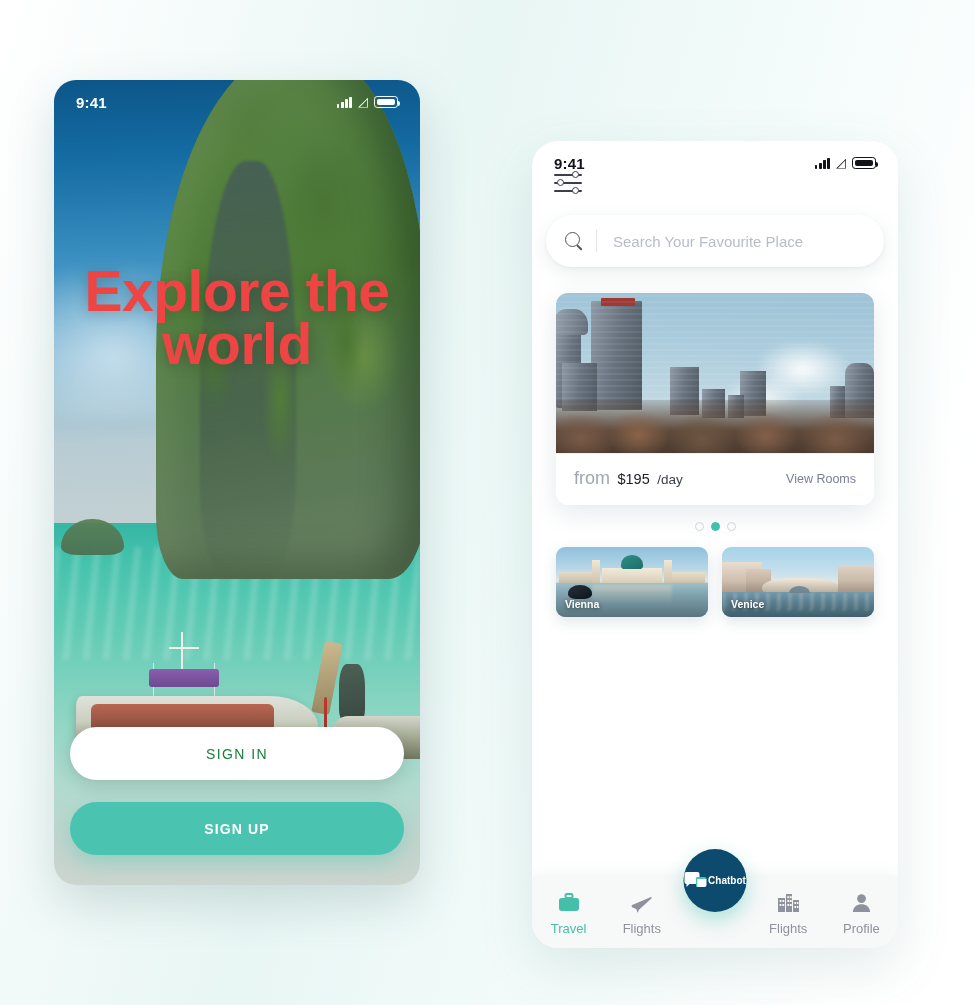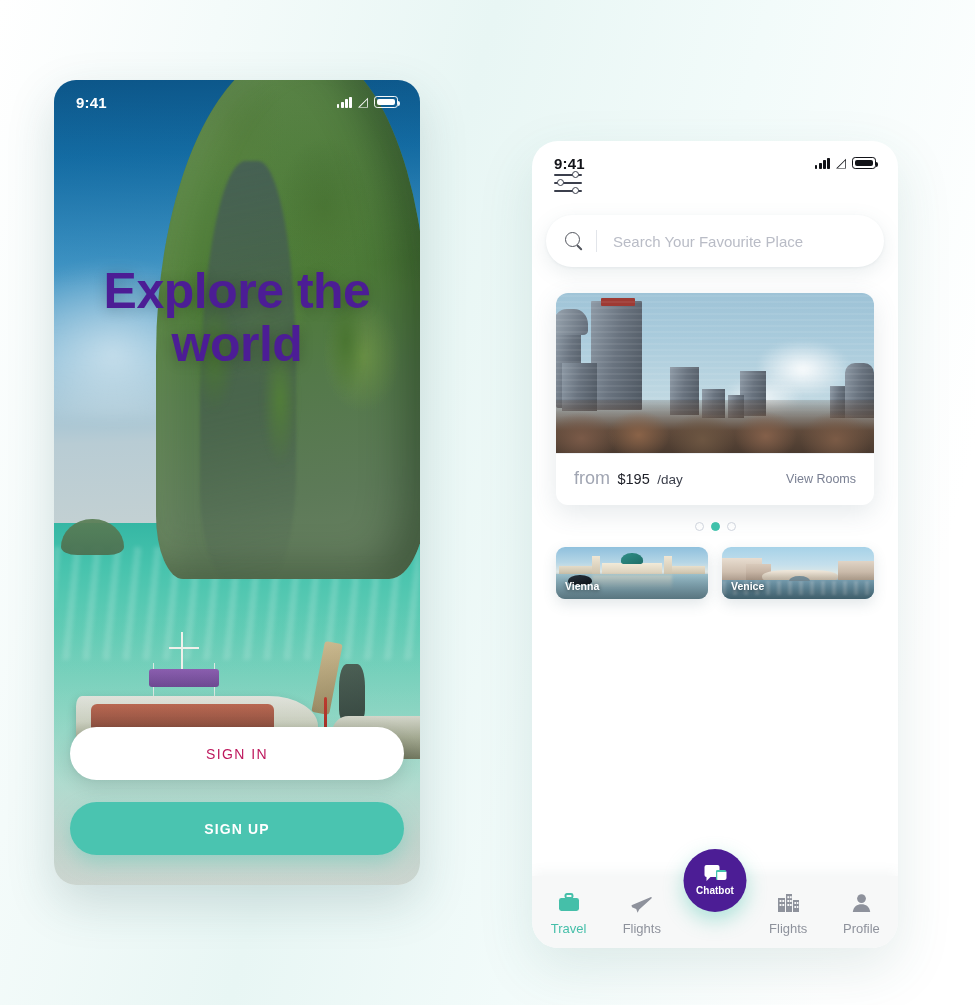--- a/index.html
+++ b/index.html
@@ -180,42 +180,42 @@
   .sb-dark .battery::after { background: #121318; }
   .sb-dark .battery-fill { background: #121318; }
   .sb-dark .wifi-glyph { color: #121318; }
 
   .wifi-glyph { font-size: 13px; line-height: 1; margin-bottom: 1px; }
 
   
   .hero-title {
     position: absolute; left: 0; right: 0; top: 185px;
     text-align: center;
-    color: #4c1d95;
-    font-size: 50px;
+    color: #ef4444;
+    font-size: 57px;
     line-height: 53px;
     font-weight: 700;
     letter-spacing: -0.5px;
     padding: 0 26px;
     text-shadow: 0 2px 14px rgba(0,0,0,.22);
   }
 
   
   .auth-stack {
     position: absolute; left: 16px; right: 16px; bottom: 30px;
     display: flex; flex-direction: column; gap: 22px;
   }
   .btn {
     height: 53px; border-radius: 27px;
     display: flex; align-items: center; justify-content: center;
     font-size: 14px; font-weight: 700; letter-spacing: 1.1px;
     border: none; cursor: pointer; width: 100%;
     font-family: "Liberation Sans", sans-serif;
   }
-  .btn-signin { background: #ffffff; color: #be185d; font-weight: 400; letter-spacing: 1.4px; box-shadow: 0 6px 18px rgba(0,0,0,.12); }
+  .btn-signin { background: #ffffff; color: #15803d; font-weight: 400; letter-spacing: 1.4px; box-shadow: 0 6px 18px rgba(0,0,0,.12); }
   .btn-signup { background: #4ac4b0; color: #ffffff; box-shadow: 0 8px 20px rgba(74,196,176,.38); }
 
   
   #right-phone {
     position: absolute;
     left: 532px;
     top: 141px;
     width: 366px;
     height: 807px;
     background: #ffffff;
@@ -340,21 +340,21 @@
 
   .top-cities-head { display: flex; align-items: center; gap: 12px; padding: 34px 24px 0 24px; }
   .tc-title { font-size: 19px; font-weight: 700; color: #2a2e44; letter-spacing: -0.2px; }
   .hot-badge {
     background: #4ac4b0; color: #ffffff; font-size: 9px; font-weight: 700;
     letter-spacing: .7px; padding: 5px 12px; border-radius: 10px;
   }
 
   .city-row { display: flex; gap: 14px; padding: 16px 24px 0 24px; }
   .city-card {
-    flex: 1; height: 52px; border-radius: 9px; overflow: hidden; position: relative;
+    flex: 1; height: 70px; border-radius: 9px; overflow: hidden; position: relative;
     box-shadow: 0 5px 14px rgba(70,100,110,.16); cursor: pointer;
   }
   .city-label {
     position: absolute; left: 9px; bottom: 7px; z-index: 3;
     color: #ffffff; font-size: 10.5px; font-weight: 700;
     text-shadow: 0 1px 4px rgba(0,0,0,.55);
   }
   .city-scrim { position: absolute; inset: 0; z-index: 2;
     background: linear-gradient(180deg, rgba(0,0,0,0) 48%, rgba(0,0,0,.30) 100%); }
 
@@ -435,22 +435,22 @@
   }
   .nav-item.spacer { visibility: hidden; }
   .nav-label { font-size: 13px; color: #8e929c; }
   .nav-item.active .nav-label { color: #45bfa9; }
   .nav-ico { width: 24px; height: 22px; display: flex; align-items: center; justify-content: center; }
   .nav-ico svg { display: block; }
 
   .fab {
     position: absolute; left: 50%; top: -27px; transform: translateX(-50%);
     width: 63px; height: 63px; border-radius: 50%;
-    background: #4c1d95;
-    display: flex; flex-direction: column; align-items: center; justify-content: center;
+    background: #0c4a6e;
+    display: flex; flex-direction: row; align-items: center; justify-content: center;
     gap: 2px; cursor: pointer;
     box-shadow: 0 8px 20px rgba(70,195,174,.42);
     z-index: 5;
   }
   .fab-label { color: #ffffff; font-size: 10px; font-weight: 700; }
   .fab-ico { width: 22px; height: 18px; position: relative; }
   .fab-ico .bub1 {
     position: absolute; left: 0; top: 0; width: 15px; height: 12px;
     background: #ffffff; border-radius: 2px;
   }

